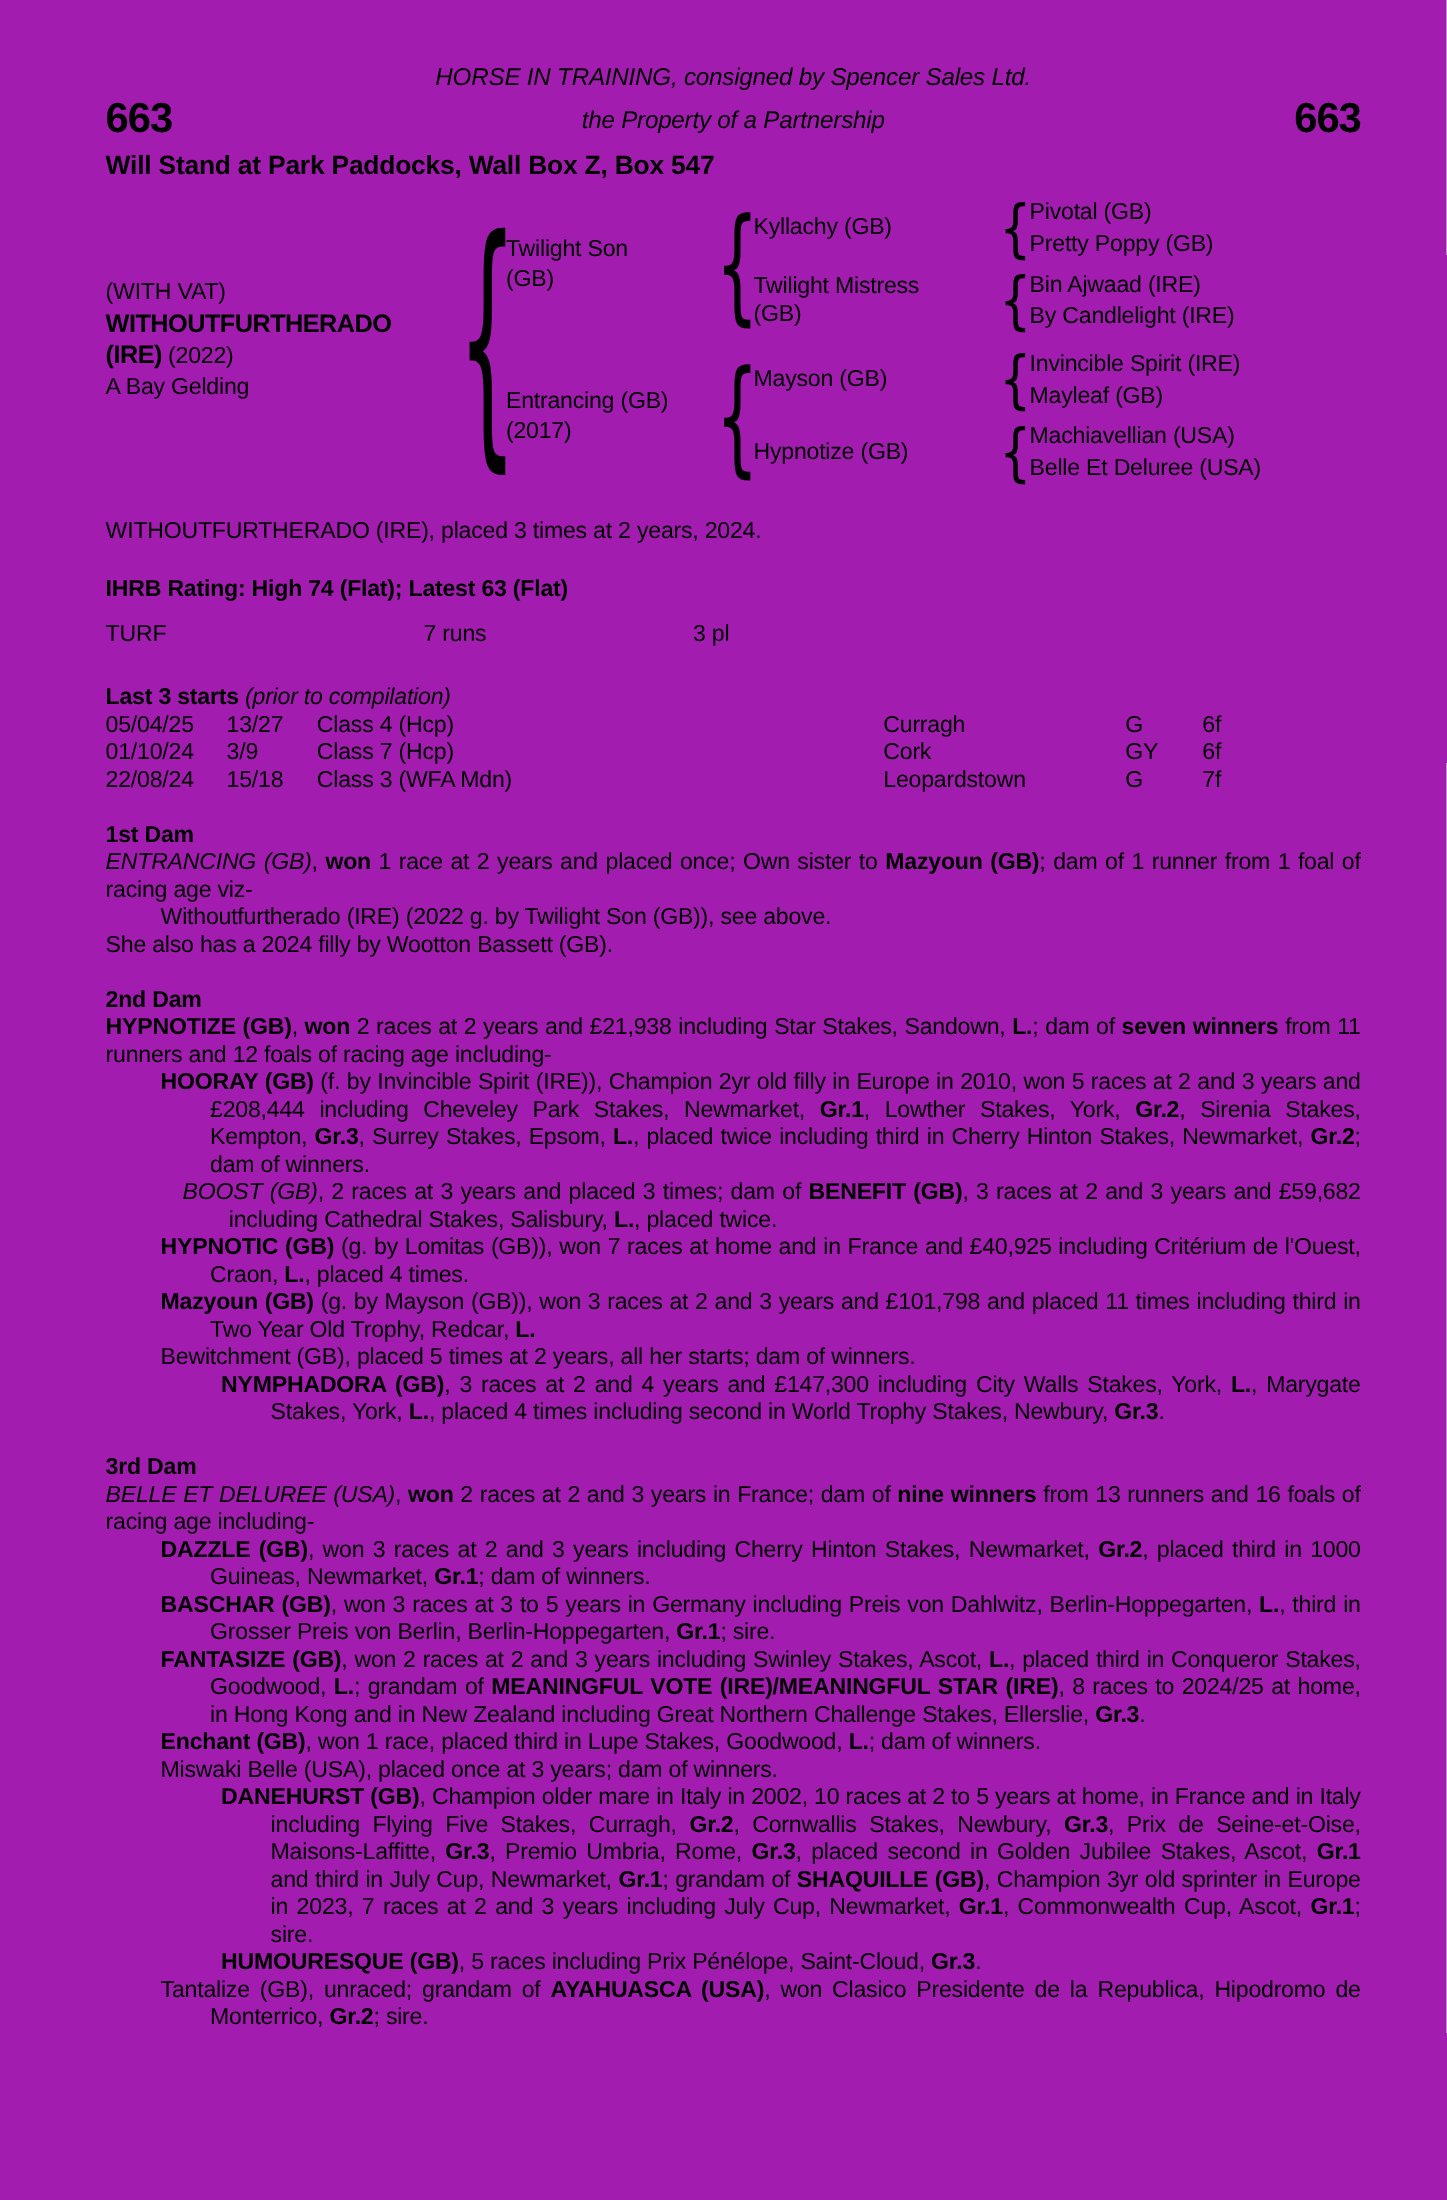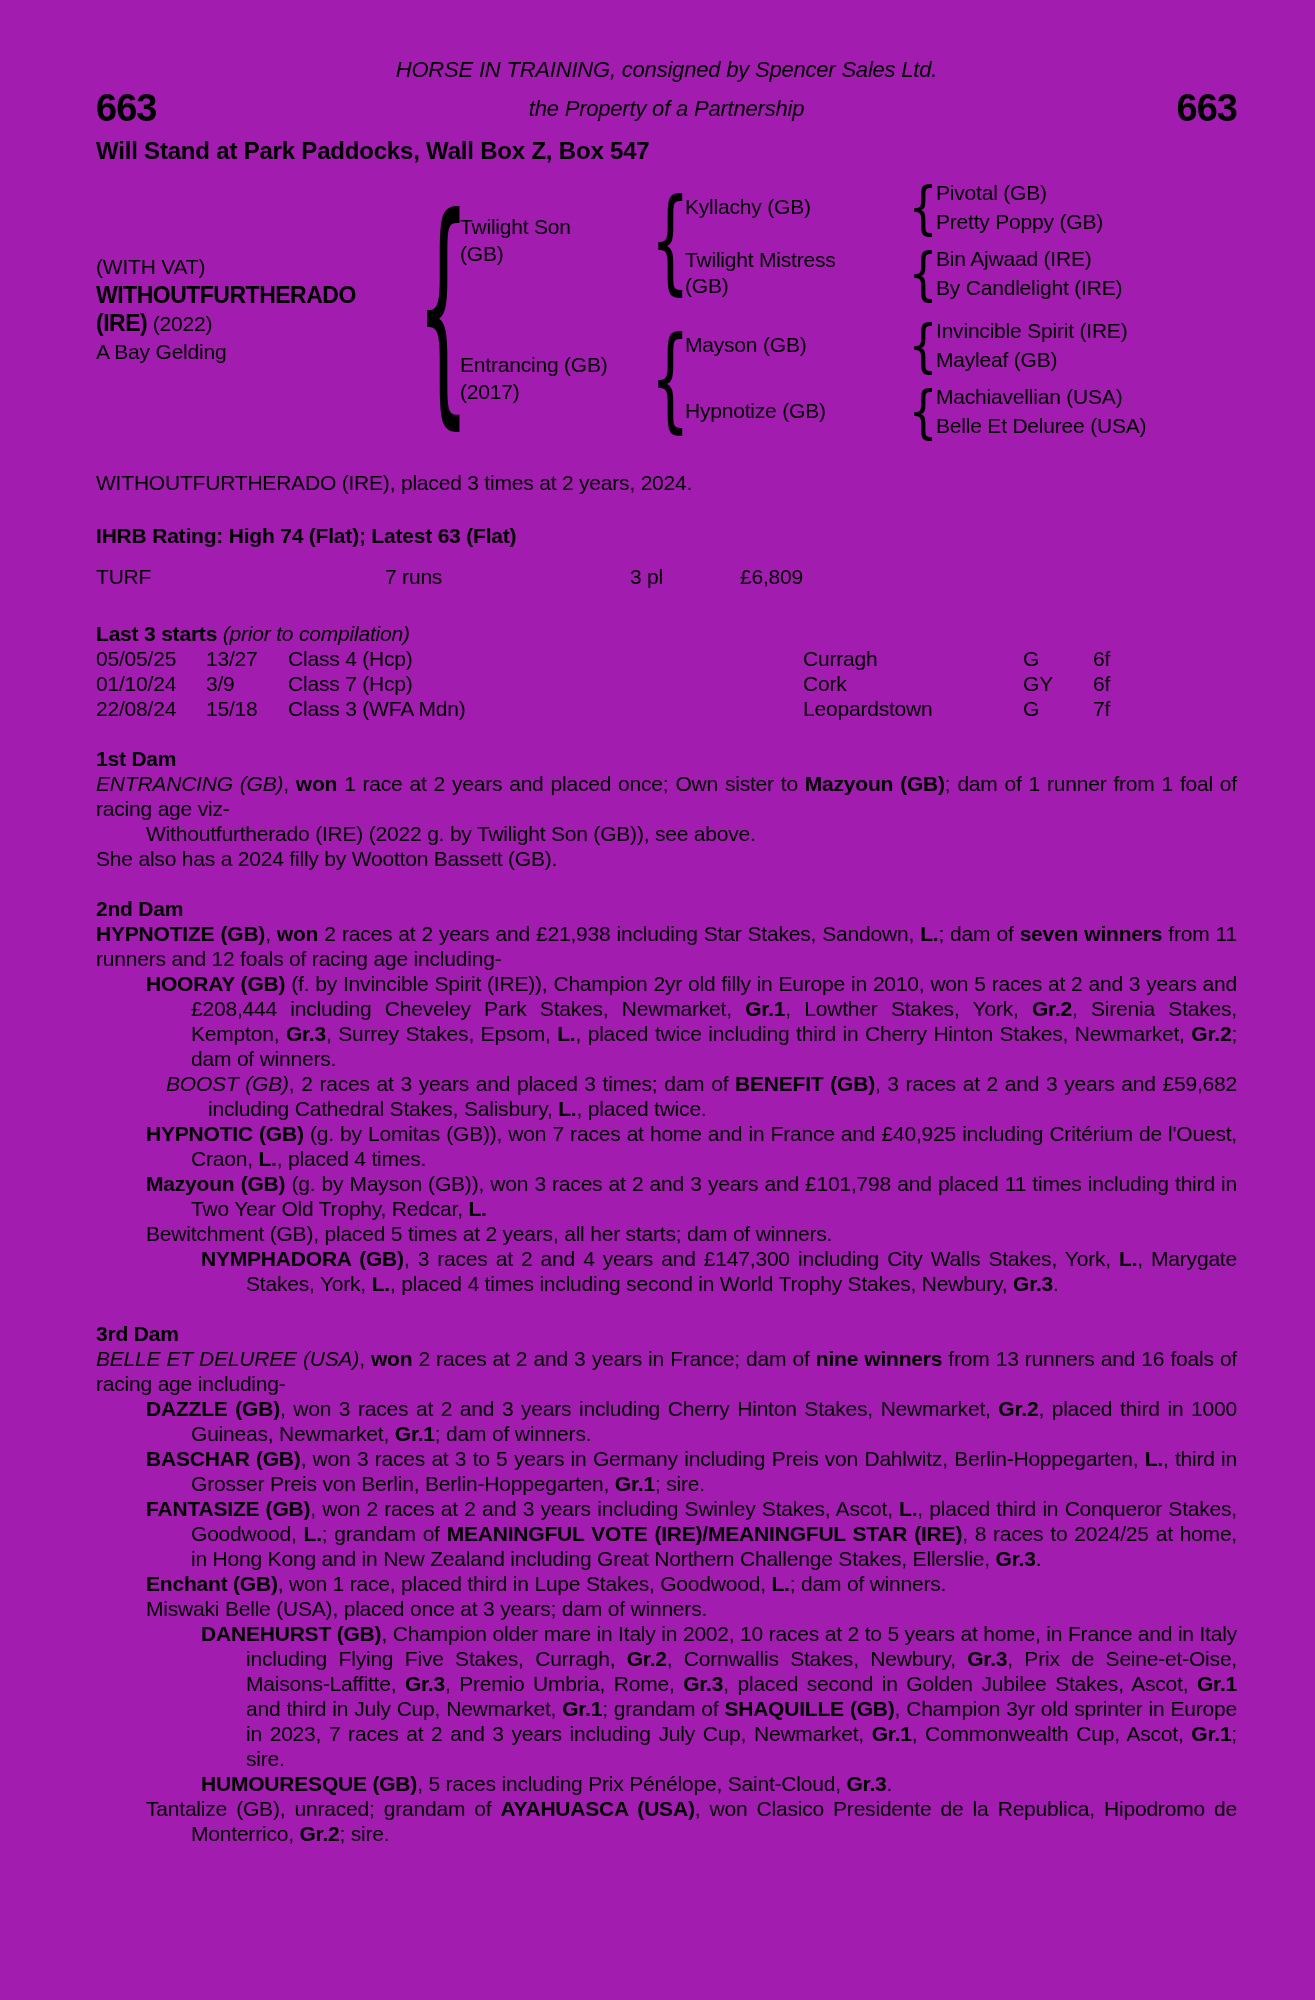--- a/index.html
+++ b/index.html
@@ -171,27 +171,26 @@
 
     </div>
   </div>
 
   <div class="race-summary">WITHOUTFURTHERADO (IRE), placed 3 times at 2 years, 2024.</div>
   <div class="rating">IHRB Rating: High 74 (Flat); Latest 63 (Flat)</div>
   <div class="turf-row">
     <span>TURF</span>
     <span>7 runs</span>
     <span>3 pl</span>
-    <span>£6,809</span>
   </div>
 
   <div class="last3">
     <div><span class="last3-title">Last 3 starts</span><span class="last3-sub"> (prior to compilation)</span></div>
     <div class="race-row">
-      <span class="date">05/05/25</span>
+      <span class="date">05/04/25</span>
       <span class="pos">13/27</span>
       <span class="cls">Class 4 (Hcp)</span>
       <span class="course">Curragh</span>
       <span class="going">G</span>
       <span class="dist">6f</span>
     </div>
     <div class="race-row">
       <span class="date">01/10/24</span>
       <span class="pos">3/9</span>
       <span class="cls">Class 7 (Hcp)</span>

